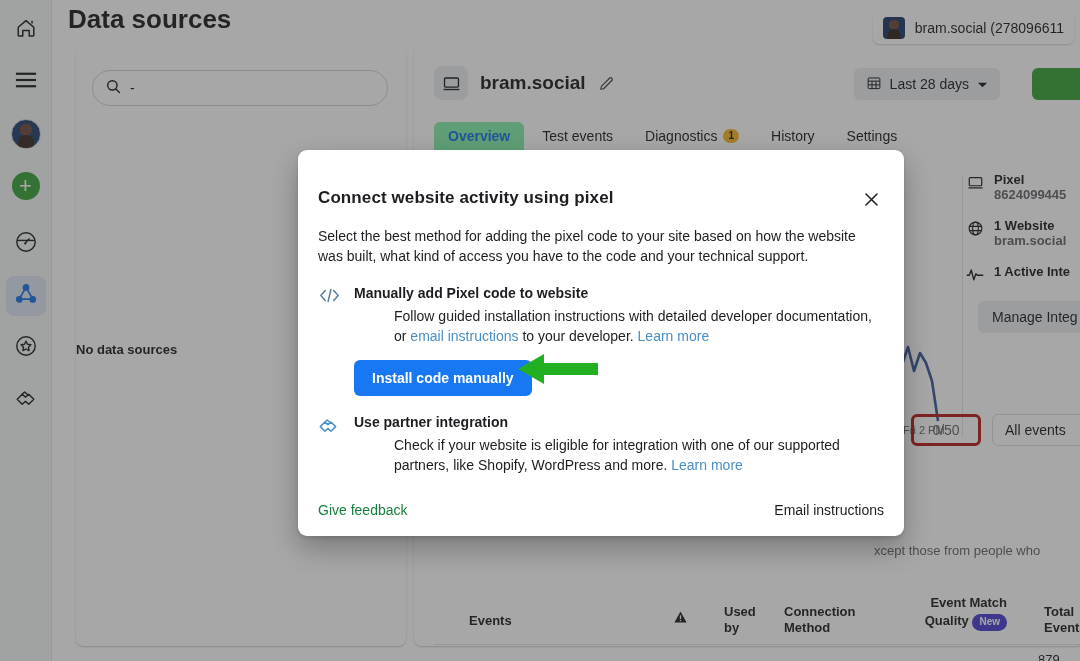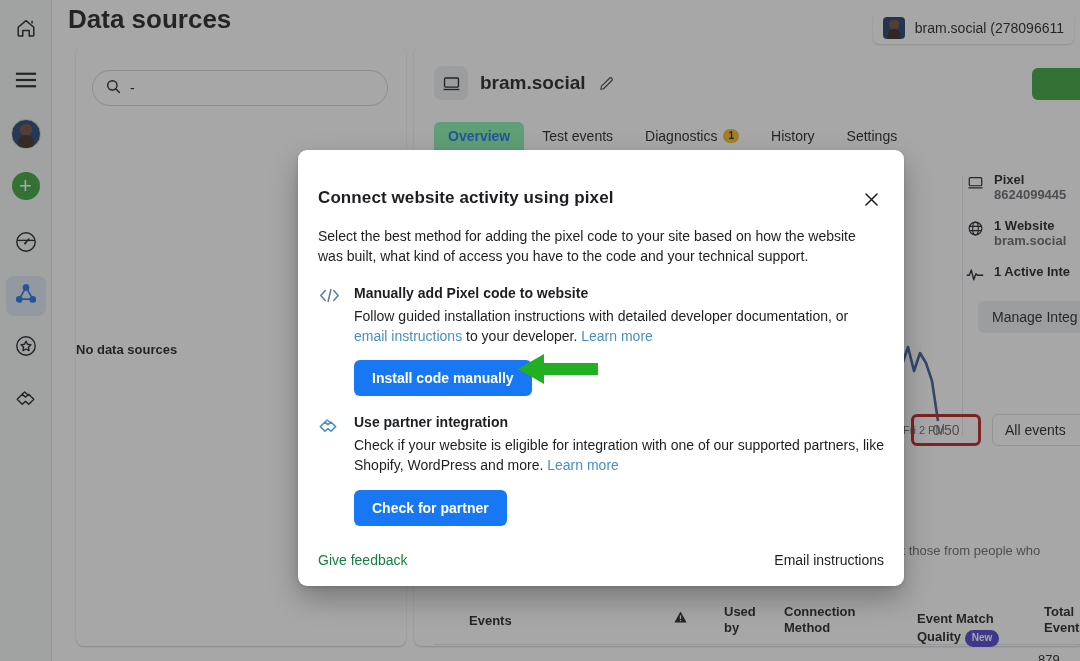--- a/index.html
+++ b/index.html
@@ -187,21 +187,21 @@
     width: 26px; height: 26px; display: flex; align-items: center; justify-content: center;
     color: #1c1e21; border-radius: 50%; margin-top: -2px;
   }
   .modal-desc {
     padding: 14px 28px 0 20px; font-size: 14px; color: #1c1e21; line-height: 1.45;
   }
   .opt { display: flex; gap: 12px; padding: 18px 20px 0 20px; }
   .opt-ic { width: 24px; flex: 0 0 24px; padding-top: 1px; color: #5b7b99; }
   .opt-ic.blue { color: #4a90c9; }
   .opt-title { font-size: 14px; font-weight: bold; color: #1c1e21; }
-  .opt-desc { font-size: 14px; color: #1c1e21; line-height: 1.45; margin-top: 5px; max-width: 530px; }
+  .opt-desc { font-size: 14px; color: #1c1e21; line-height: 1.45; margin-top: 5px; max-width: 530px; margin-left: 40px; }
   .lnk { color: #4a8ec2; }
   .pri-btn {
     display: inline-flex; align-items: center; justify-content: center;
     background: #1877f2; color: #fff; font-size: 14px; font-weight: bold;
     border-radius: 6px; height: 36px; padding: 0 18px; margin-top: 14px;
   }
   .modal-foot {
     display: flex; align-items: center; justify-content: space-between;
     padding: 26px 20px 4px 20px; font-size: 14px;
   }
@@ -310,20 +310,34 @@
           </svg>
         </div>
         <div class="card-title">bram.social</div>
         <div class="pencil">
           <svg width="17" height="17" viewBox="0 0 24 24" fill="none" stroke="currentColor" stroke-width="1.6" stroke-linejoin="round">
             <path d="M4 20.2 4.8 16 16.6 4.2a1.7 1.7 0 0 1 2.4 0l.8.8a1.7 1.7 0 0 1 0 2.4L8 19.4z"></path>
           </svg>
         </div>
       </div>
 
+      <div class="date-chip">
+        <span>
+          <svg width="16" height="16" viewBox="0 0 24 24" fill="none" stroke="currentColor" stroke-width="1.5">
+            <rect x="3.2" y="4.4" width="17.6" height="16" rx="1.6"></rect>
+            <path d="M3.2 9.2h17.6M9 9.2v11.2M15 9.2v11.2M3.2 14.8h17.6"></path>
+          </svg>
+        </span>
+        <span>Last 28 days</span>
+        <span>
+          <svg width="11" height="8" viewBox="0 0 12 8">
+              <path d="M1 1.5 6 6.5 11 1.5z" fill="currentColor"></path>
+            </svg>
+        </span>
+      </div>
       <div class="green-btn"></div>
 
       <div class="tabs">
         <div class="tab active">
           <span>Overview</span>
         </div>
         <div class="tab">
           <span>Test events</span>
         </div>
         <div class="tab">
@@ -395,21 +409,21 @@
         <div class="th" style="left:35px;  top:32px;">Events</div>
         <div class="th" style="left:240px; top:30px;">
           <svg width="13" height="12" viewBox="0 0 14 13">
               <path d="M7 0.6 13.6 12.4H0.4z" fill="#1c1e21"></path>
               <rect x="6.3" y="4.6" width="1.4" height="4" fill="#fff"></rect>
               <rect x="6.3" y="9.6" width="1.4" height="1.4" fill="#fff"></rect>
             </svg>
         </div>
         <div class="th" style="left:290px; top:23px; width:46px;">Used by</div>
         <div class="th" style="left:350px; top:23px; width:96px;">Connection Method</div>
-        <div class="th" style="left:483px; top:30px; width:90px;">
+        <div class="th" style="left:483px; top:14px; width:90px;text-align:right;">
           <span>Event Match Quality</span>
           <span class="new-pill">New</span>
         </div>
         <div class="th" style="left:610px; top:23px; width:60px;">Total Events</div>
       </div>
       <div class="tbl-cell" style="left:624px; top:606px;">879</div>
 
     </div>
 
   </div>
@@ -451,21 +465,20 @@
         <svg width="23" height="21" viewBox="0 0 24 22" fill="none" stroke="currentColor" stroke-width="1.6" stroke-linejoin="round">
           <path d="M2.4 12.2 7.2 7.4l3.2 2.7 3.1-2.7 4.9 4.8-4.8 4.8-3.2-2.8-3.2 2.8z"></path>
           <path d="M7.2 7.4 9.5 5.2l3.1 2.7"></path>
         </svg>
       </div>
       <div>
         <div class="opt-title">Use partner integration</div>
         <div class="opt-desc">
           <span>Check if your website is eligible for integration with one of our supported partners, like Shopify, WordPress and more. </span><a class="lnk">Learn more</a>
         </div>
-        <div class="pri-btn">Check for partner</div>
       </div>
     </div>
 
     <div class="modal-foot">
       <a class="foot-lnk">Give feedback</a>
       <a class="foot-lnk2">Email instructions</a>
     </div>
   </div>
 
   <div class="green-arrow">

